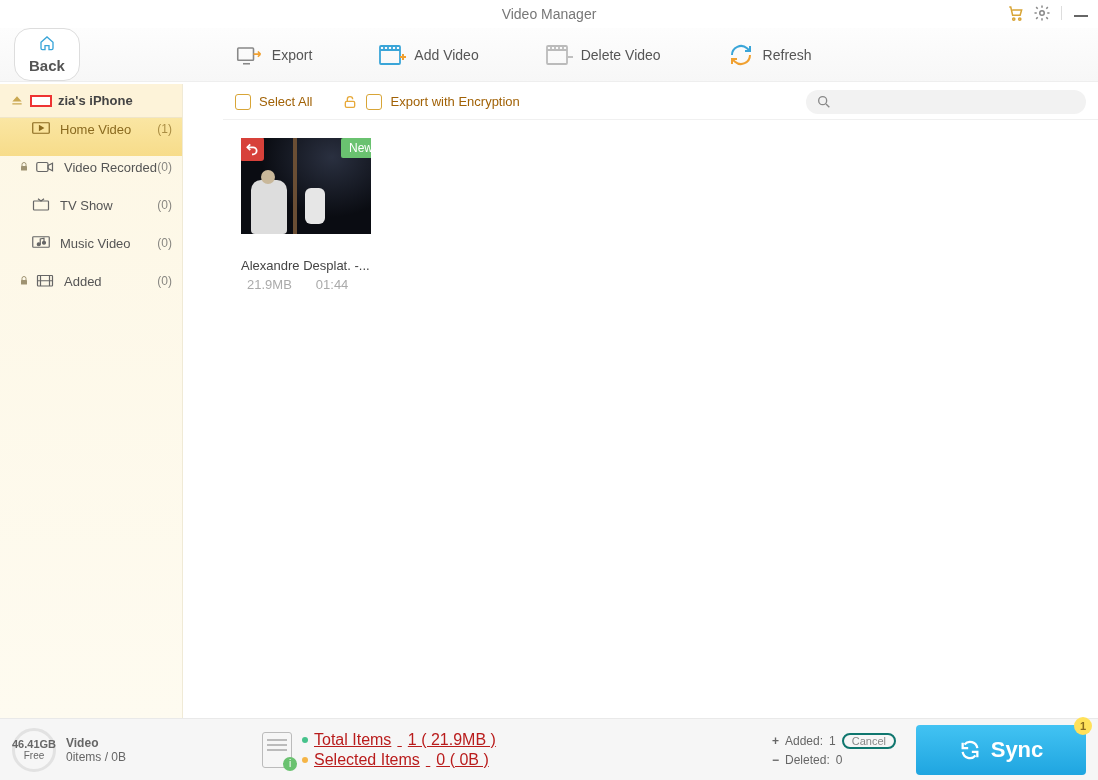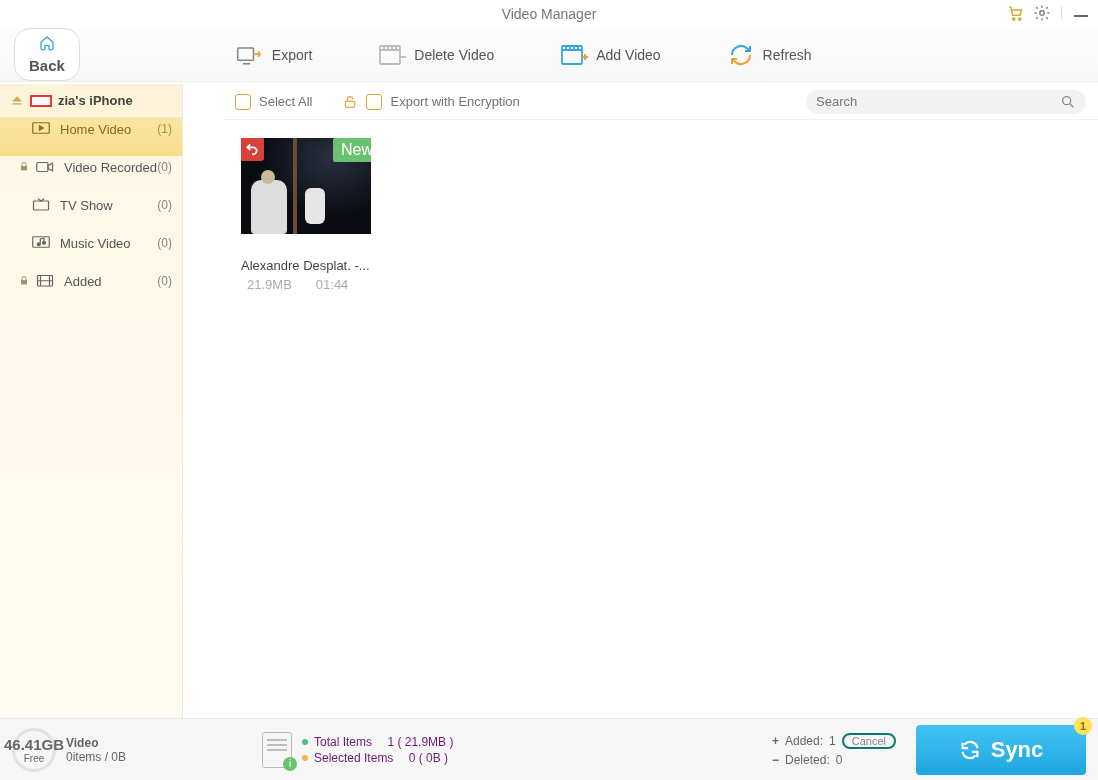--- a/index.html
+++ b/index.html
@@ -17,21 +17,21 @@
 .toolbar { height: 54px; display: flex; align-items: center; gap: 30px; padding: 0 14px; border-bottom: 1px solid #eee; background: linear-gradient(#fdfdfd,#f7f7f7); }
 .back-btn { display: flex; align-items: center; gap: 6px; padding: 6px 14px; border: 1px solid #ddd; border-radius: 16px; cursor: pointer; font-size: 15px; font-weight: 600; color: #555; background: #fff; flex-direction: column; }
 .back-btn svg { width: 16px; height: 16px; }
 .tool-btn { display: flex; align-items: center; gap: 8px; cursor: pointer; color: #555; font-size: 14px; padding: 4px 6px; }
 .tool-btn svg { width: 28px; height: 24px; }
 .toolbar .group { display: flex; gap: 54px; margin-left: 120px; }
 
 
 .subheader { position: absolute; left: 223px; top: 84px; right: 0; height: 36px; display: flex; align-items: center; padding: 0 12px; background: #fff; border-bottom: 1px solid #f0f0f0; }
 .chk { width: 16px; height: 16px; border: 1.5px solid #d8a537; border-radius: 3px; margin-right: 8px; display: inline-block; cursor: pointer; }
-.subheader .lbl { color: #737373; font-size: 13px; margin-right: 30px; }
+.subheader .lbl { color: #a16207; font-size: 13px; margin-right: 30px; }
 .lock-icon { width: 16px; height: 16px; color: #e7a93a; margin-right: 8px; }
 .search-wrap { margin-left: auto; display: flex; align-items: center; background: #f2f2f2; border-radius: 14px; padding: 4px 10px; width: 280px; }
 .search-wrap input { border: none; background: transparent; outline: none; flex: 1; font-size: 13px; color: #666; }
 .search-wrap svg { width: 16px; height: 16px; color: #888; }
 
 
 .sidebar { position: absolute; left: 0; top: 84px; width: 183px; bottom: 62px; background: linear-gradient(#fdf7e5,#fefbf0); border-right: 1px solid #f0ead6; }
 .device-row { height: 34px; display: flex; align-items: center; padding: 0 10px; background: #fdf3d9; gap: 6px; font-weight: 600; color: #444; border-bottom: 1px solid #efe5c9; }
 .device-row svg { width: 14px; height: 14px; color: #caa852; }
 .device-flag { width: 22px; height: 12px; background: #fff; border: 2px solid #e33; display: inline-block; }
@@ -45,36 +45,36 @@
 
 .content { position: absolute; left: 223px; top: 120px; right: 0; bottom: 62px; background: #fff; padding: 18px; }
 .thumb-card { width: 140px; }
 .thumb { width: 130px; height: 96px; background: #111; position: relative; overflow: hidden; }
 .thumb .sky { position:absolute; inset:0; background: radial-gradient(ellipse at 70% 20%, #2a3040 0%, #0a0c12 55%); }
 .thumb .figure1 { position:absolute; left:10px; bottom:0; width:36px; height:54px; background:#ddd; border-radius:10px 10px 4px 4px; }
 .thumb .figure1:after{content:"";position:absolute;top:-10px;left:10px;width:14px;height:14px;border-radius:50%;background:#c9b89a;}
 .thumb .figure2 { position:absolute; left:64px; bottom:10px; width:20px; height:36px; background:#e6e6e6; border-radius:6px; }
 .thumb .pole { position:absolute; left:52px; top:0; width:4px; height:100%; background:#6a4e34; }
 .badge-corner { position: absolute; top: -1px; left: -1px; width: 24px; height: 24px; background: #d7413a; color: #fff; display: flex; align-items: center; justify-content: center; border-radius: 3px; }
-.badge-new { position: absolute; top: 0; right: -10px; background: #6ac270; color: #fff; font-size: 16px; padding: 3px 8px; border-radius: 2px; }
+.badge-new { position: absolute; top: 0; right: -10px; background: #6ac270; color: #fff; font-size: 12px; padding: 3px 8px; border-radius: 2px; }
 .thumb-title { margin-top: 24px; font-size: 13px; color: #444; }
 .thumb-meta { display: flex; gap: 24px; font-size: 13px; color: #aaa; margin-top: 4px; padding-left: 6px; }
 
 
 .footer { position: absolute; left: 0; right: 0; bottom: 0; height: 62px; background: #f6f6f6; border-top: 1px solid #e9e9e9; display: flex; align-items: center; padding: 0 12px; }
 .disk { display: flex; align-items: center; gap: 10px; width: 210px; }
 .ring { width: 44px; height: 44px; border-radius: 50%; border: 3px solid #e2e2e2; display: flex; flex-direction: column; align-items: center; justify-content: center; font-size: 10px; color: #666; }
-.ring b { font-size: 15px; font-weight: 600; }
+.ring b { font-size: 11px; font-weight: 600; }
 .disk-meta { font-size: 12px; color: #666; }
 .disk-meta .line1 { font-weight: 600; }
 .f-mid { display: flex; align-items: center; gap: 10px; margin-left: 40px; }
 .pageicon { width: 30px; height: 36px; border: 1.5px solid #bbb; border-radius: 3px; position: relative; }
 .pageicon:before { content:""; position:absolute; left:4px; top:6px; right:4px; height:2px; background:#bbb; box-shadow: 0 5px 0 #bbb, 0 10px 0 #bbb; }
 .pageicon .info { position:absolute; right:-6px; bottom:-4px; width:14px; height:14px; border-radius:50%; background:#6ac270; color:#fff; font-size:10px; display:flex;align-items:center;justify-content:center; }
-.stats { font-size: 12px; color: #701a75; }
+.stats { font-size: 16px; color: #b91c1c; text-decoration: underline; }
 .stats .row { display: flex; align-items: center; gap: 6px; margin: 2px 0; }
 .dot { width: 6px; height: 6px; border-radius: 50%; }
 .dot.green { background: #46c28b; } .dot.orange { background: #f5b547; }
 .f-right { margin-left: auto; display: flex; flex-direction: column; gap: 4px; font-size: 12px; color: #666; margin-right: 20px; }
 .f-right .row { display:flex; align-items:center; gap:6px; }
 .cancel-pill { border: 2px solid #0f766e; border-radius: 10px; padding: 0 8px; font-size: 11px; color: #888; cursor: pointer; }
 .sync-btn { position: relative; width: 170px; height: 50px; background: linear-gradient(#42c3f3,#1fa5e0); color: #fff; font-size: 22px; font-weight: 700; display: flex; align-items: center; justify-content: center; gap: 10px; border-radius: 4px; cursor: pointer; }
 .sync-btn .nbadge { position: absolute; right: -6px; top: -8px; width: 18px; height: 18px; background: #ffe15a; color: #8a6a1f; border-radius: 50%; font-size: 11px; display:flex;align-items:center;justify-content:center; font-weight:600; }
 </style>
 </head>
@@ -113,34 +113,34 @@
   <div class="group">
     <div class="tool-btn">
       <svg viewBox="0 0 32 24" fill="none" stroke="#888" stroke-width="1.8">
           <rect x="2" y="4" width="18" height="14" rx="1"></rect>
           <path d="M8 22h8"></path>
           <path d="M20 11h8m0 0l-3-3m3 3l-3 3" stroke="#f0a030"></path>
         </svg>
       <span>Export</span>
     </div>
     <div class="tool-btn">
+      <svg viewBox="0 0 28 24" fill="none" stroke="#3aa5d8" stroke-width="1.8">
+          <rect x="2" y="3" width="20" height="18" rx="1"></rect>
+          <path d="M2 7h20M6 3v4M10 3v4M14 3v4M18 3v4"></path>
+          <path d="M22 14h6m-3-3v6" stroke="#f0a030" stroke-width="2"></path>
+        </svg>
+      <span>Add Video</span>
+    </div>
+    <div class="tool-btn">
       <svg viewBox="0 0 28 24" fill="none" stroke="#bbb" stroke-width="1.8">
           <rect x="2" y="3" width="20" height="18" rx="1"></rect>
           <path d="M2 7h20M6 3v4M10 3v4M14 3v4M18 3v4"></path>
           <path d="M21 14h7" stroke="#c0c0c0" stroke-width="2"></path>
         </svg>
       <span>Delete Video</span>
-    </div>
-    <div class="tool-btn">
-      <svg viewBox="0 0 28 24" fill="none" stroke="#3aa5d8" stroke-width="1.8">
-          <rect x="2" y="3" width="20" height="18" rx="1"></rect>
-          <path d="M2 7h20M6 3v4M10 3v4M14 3v4M18 3v4"></path>
-          <path d="M22 14h6m-3-3v6" stroke="#f0a030" stroke-width="2"></path>
-        </svg>
-      <span>Add Video</span>
     </div>
     <div class="tool-btn">
       <svg viewBox="0 0 24 24" fill="none" stroke="#3aa5d8" stroke-width="2">
           <path d="M3 12a9 9 0 0 1 15-6.7L21 8M21 3v5h-5"></path>
           <path d="M21 12a9 9 0 0 1-15 6.7L3 16M3 21v-5h5" stroke="#f0a030"></path>
         </svg>
       <span>Refresh</span>
     </div>
   </div>
 </div>
@@ -148,21 +148,20 @@
 <div class="subheader">
   <span class="chk"></span>
   <span class="lbl">Select All</span>
   <svg class="lock-icon" viewBox="0 0 24 24" fill="none" stroke="currentColor" stroke-width="2">
       <rect x="5" y="11" width="14" height="9" rx="2"></rect>
       <path d="M8 11V8a4 4 0 0 1 8 0"></path>
     </svg>
   <span class="chk"></span>
   <span class="lbl">Export with Encryption</span>
   <div class="search-wrap">
-    <input placeholder="Search" style="">
     <svg viewBox="0 0 24 24" fill="none" stroke="currentColor" stroke-width="2">
         <circle cx="10" cy="10" r="6"></circle>
         <path d="M20 20l-5-5"></path>
       </svg>
   </div>
 </div>
 
 <div class="sidebar">
   <div class="device-row">
     <svg viewBox="0 0 24 24" fill="currentColor">

